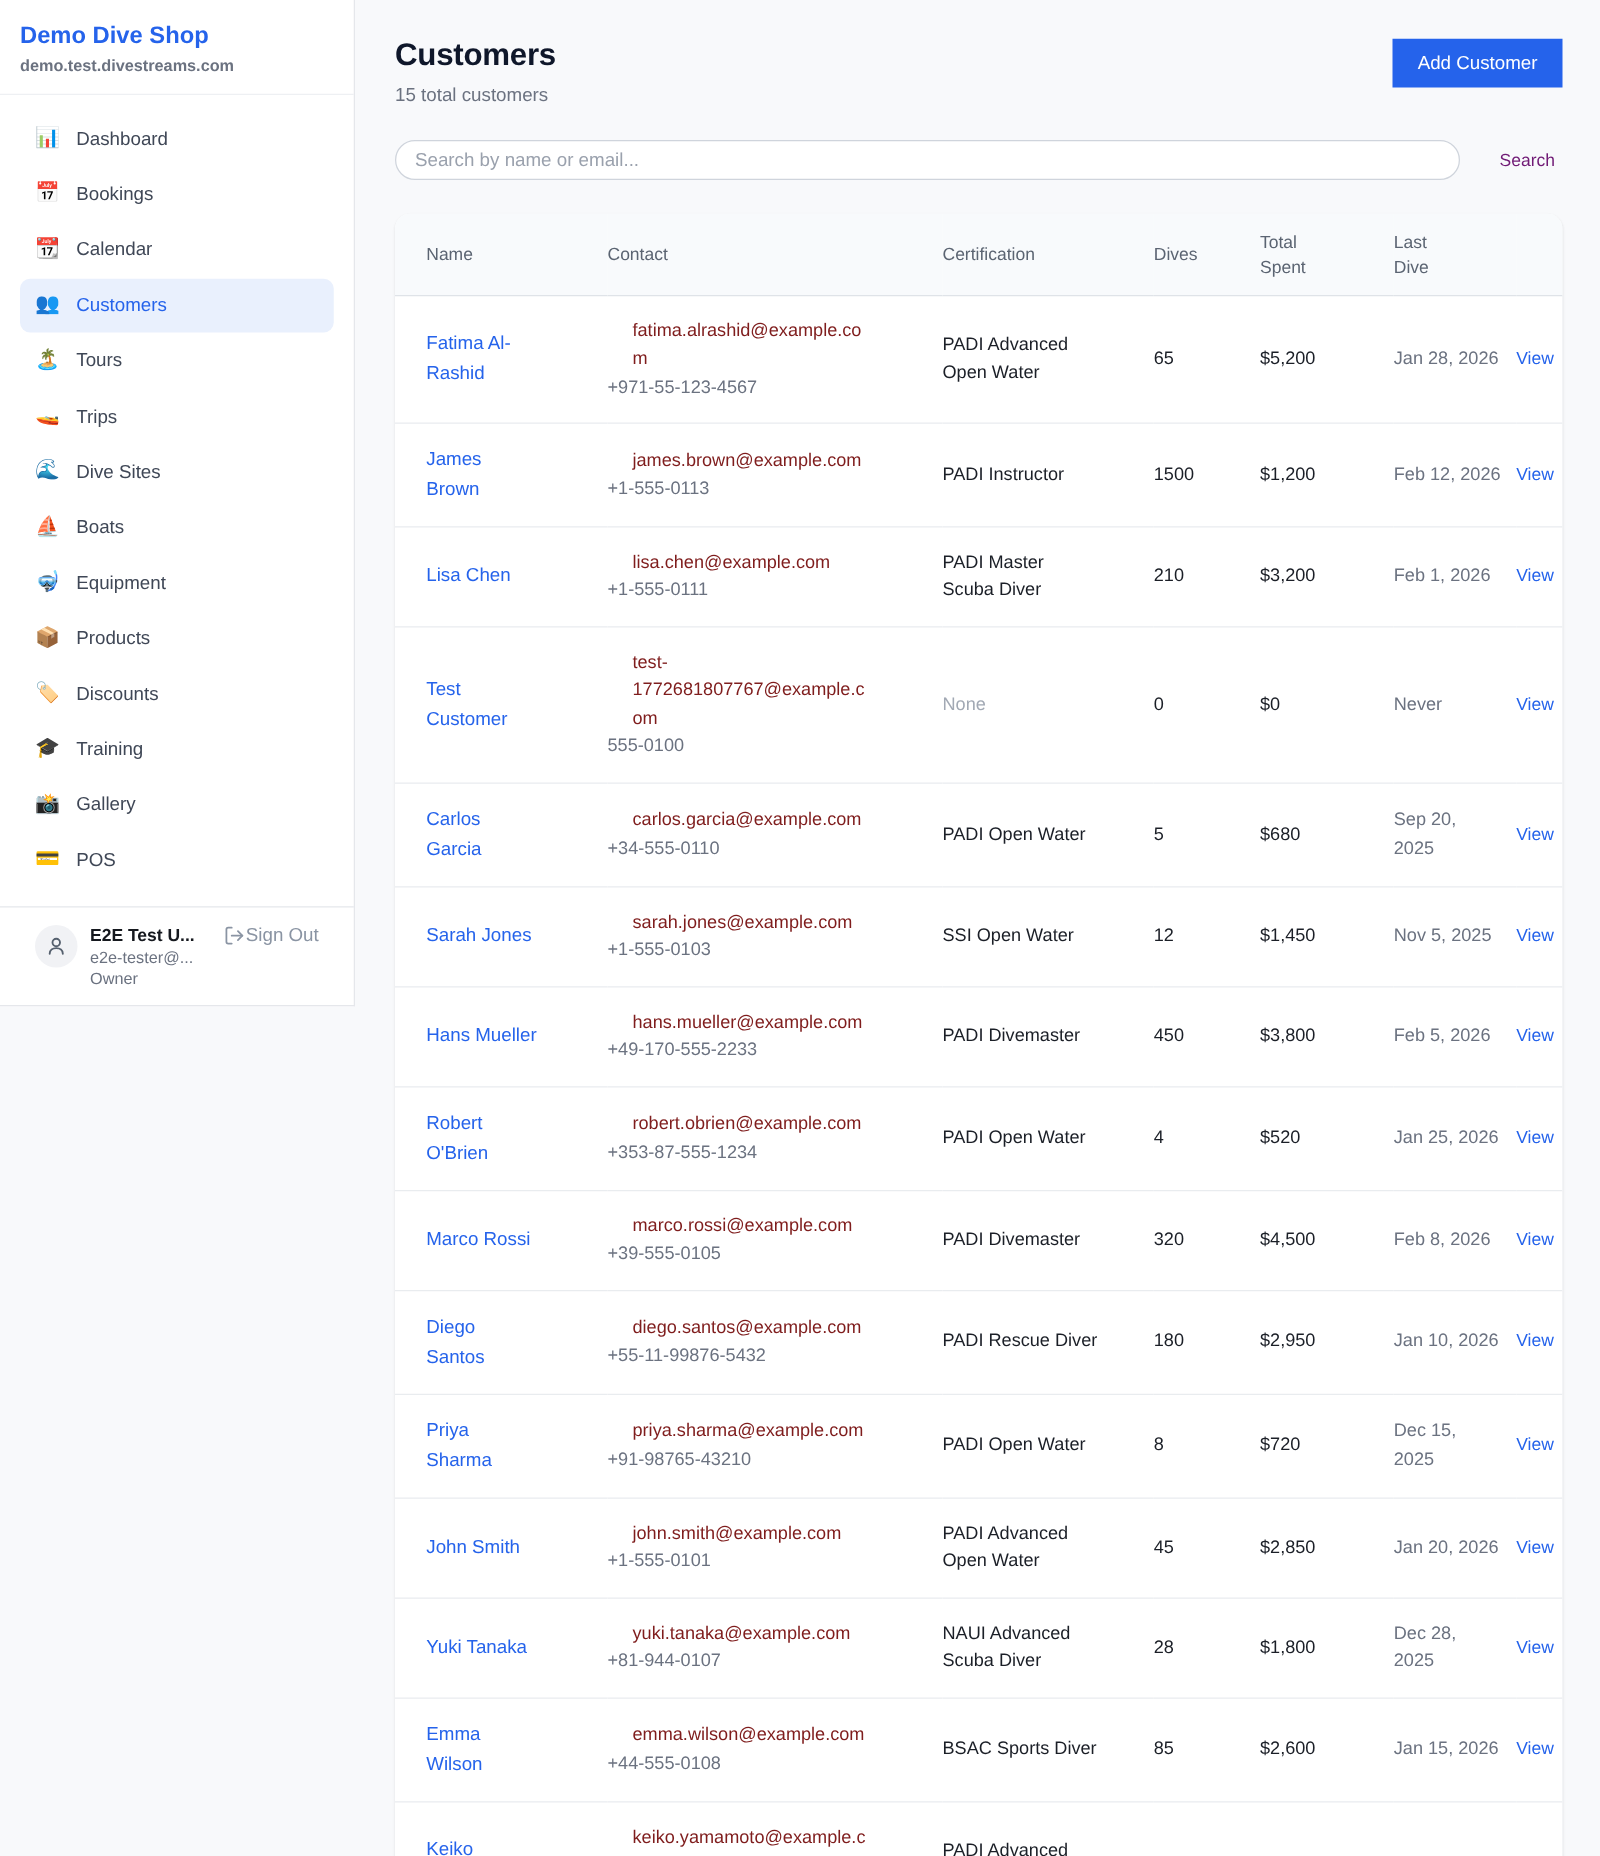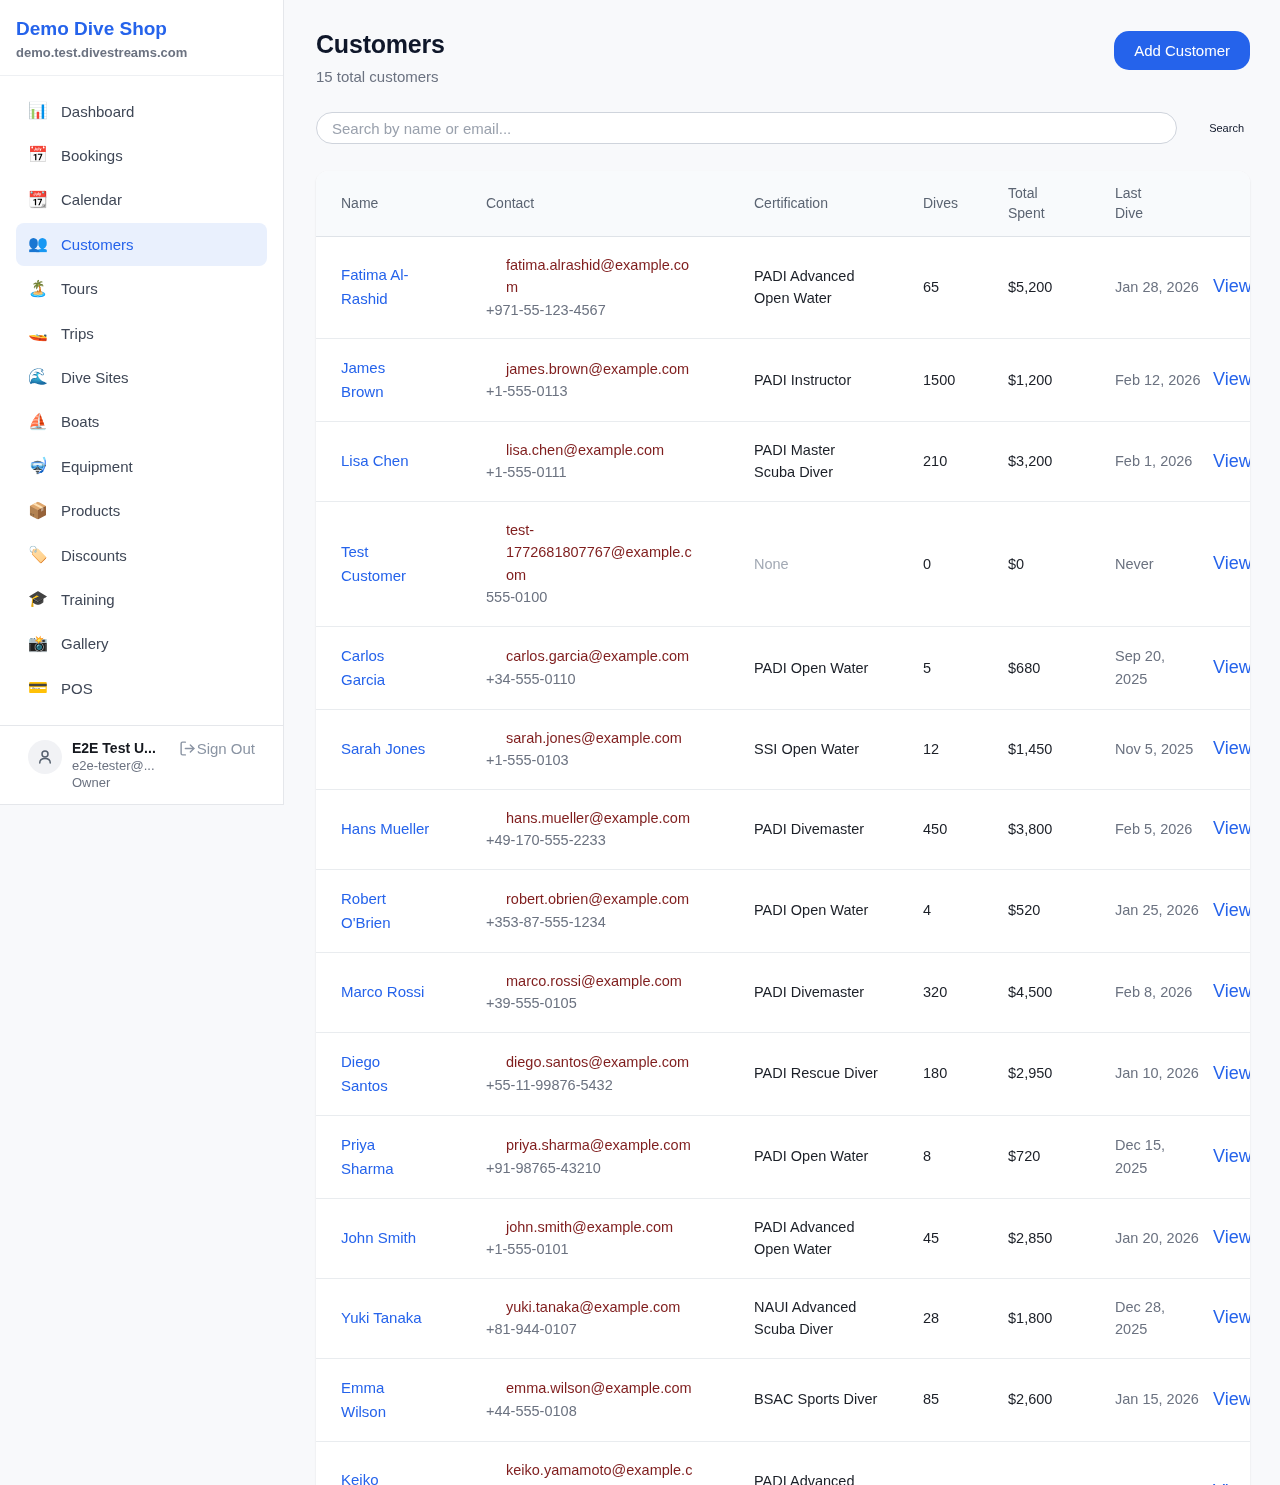--- a/index.html
+++ b/index.html
@@ -41,31 +41,31 @@
     display:flex;gap:1px;align-items:center;color:#8a94a3;font-size:15px;
     background:none;border:none;cursor:pointer;padding:0;font-family:inherit;flex-shrink:0;
   }
 
   
   main{flex:1;min-width:0;padding:24px 30px 30px 32px;}
   .page-header{display:flex;justify-content:space-between;align-items:flex-start;}
   h1{font-size:25px;font-weight:700;color:#0f172a;margin:6px 0 9px;letter-spacing:-.2px;}
   .subtitle{color:var(--muted);font-size:15px;}
   .btn-primary{
-    background:var(--accent);color:#fff;border:none;border-radius:15px;
+    background:var(--accent);color:#fff;border:none;border-radius:0;
     padding:11px 20px;font-size:15px;font-weight:500;cursor:pointer;margin-top:7px;font-family:inherit;
   }
   .search-row{display:flex;align-items:center;gap:26px;margin-top:27px;}
   .search-row input{
     flex:1;height:32px;border:1px solid #cfd4dc;border-radius:20px;padding:0 15px;
     font-size:15px;background:#fff;color:var(--text);font-family:inherit;outline:none;
   }
   .search-row input::placeholder{color:#9aa1ad;}
   .search-btn{
-    background:none;border:none;font-size:11px;font-weight:500;color:#0f172a;
+    background:none;border:none;font-size:14px;font-weight:500;color:#701a75;
     cursor:pointer;padding:0 6px;font-family:inherit;
   }
 
   
   .card{
     margin-top:27px;background:var(--card-bg);border-radius:12px;overflow:hidden;
     box-shadow:0 1px 2px rgba(16,24,40,.06),0 1px 3px rgba(16,24,40,.05);
   }
   table{width:100%;border-collapse:collapse;table-layout:fixed;}
   thead th{
@@ -82,21 +82,21 @@
   td.name{padding-right:55px;}
   td.name a{color:var(--accent);font-weight:500;font-size:15px;text-decoration:none;line-height:1.6;}
   td.contact{padding-right:55px;}
   .email{color:#7f1d1d;overflow-wrap:break-word;margin-left:20px;}
   .phone{color:var(--muted);}
   td.cert{padding-right:45px;color:#1b1f27;}
   td.cert.muted{color:var(--faint);}
   td.dives,td.spent{color:#1b1f27;}
   td.last{color:var(--muted);}
   td.action{text-align:right;padding-right:28px;}
-  td.action a{color:var(--accent);text-decoration:none;font-weight:500;font-size:18px;}
+  td.action a{color:var(--accent);text-decoration:none;font-weight:500;font-size:14px;}
 </style>
 </head>
 <body>
 
 <div class="app">
 
   <aside class="sidebar">
     <div class="brand">
       <div class="brand-title">Demo Dive Shop</div>
       <div class="brand-domain">demo.test.divestreams.com</div>

